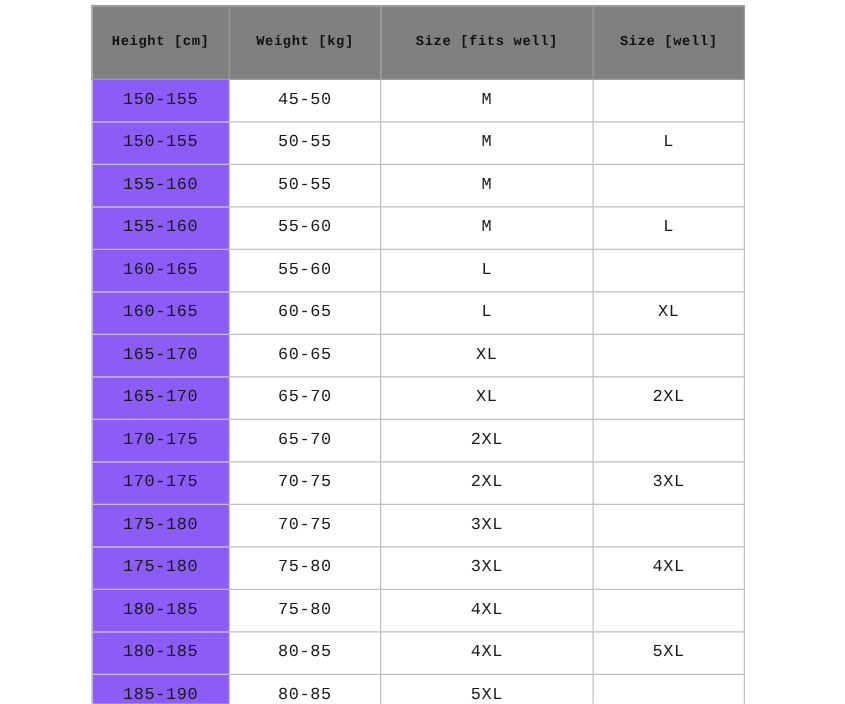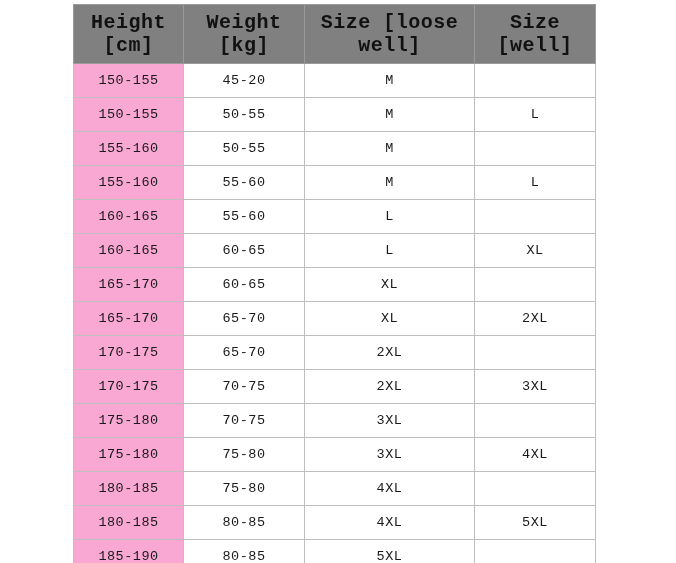--- a/index.html
+++ b/index.html
@@ -37,30 +37,30 @@
     color: #1a1a1a;
     padding: 0;
     height: 33px;
     letter-spacing: 0.5px;
   }
   table.size-table th {
     background: #808080;
     color: #111111;
     font-weight: bold;
     height: 58px;
-    font-size: 20px;
+    font-size: 11px;
     border: 1px solid #9a9a9a;
   }
   col.c-height { width: 110px; }
   col.c-weight { width: 121px; }
   col.c-fits   { width: 170px; }
   col.c-loose  { width: 121px; }
 
   td.col-height {
-    background: #f9a8d4;
+    background: #8b5cf6;
     margin-top: 22px;
   }
   td.col-weight,
   td.col-fits,
   td.col-loose {
     background: #ffffff;
   }
 </style>
 </head>
 <body>
@@ -70,28 +70,28 @@
     <colgroup>
       <col class="c-height">
       <col class="c-weight">
       <col class="c-fits">
       <col class="c-loose">
     </colgroup>
     <thead>
       <tr>
         <th>Height [cm]</th>
         <th>Weight [kg]</th>
-        <th>Size [loose well]</th>
+        <th>Size [fits well]</th>
         <th>Size [well]</th>
       </tr>
     </thead>
     <tbody>
       <tr>
         <td class="col-height">150-155</td>
-        <td class="col-weight">45-20</td>
+        <td class="col-weight">45-50</td>
         <td class="col-fits">M</td>
         <td class="col-loose"></td>
       </tr>
       <tr>
         <td class="col-height">150-155</td>
         <td class="col-weight">50-55</td>
         <td class="col-fits">M</td>
         <td class="col-loose">L</td>
       </tr>
       <tr>

